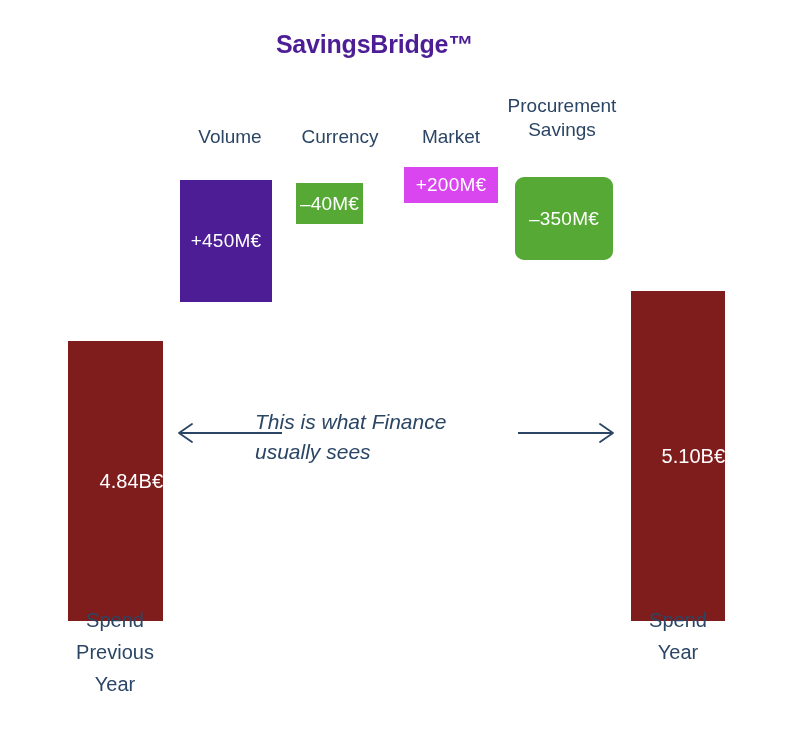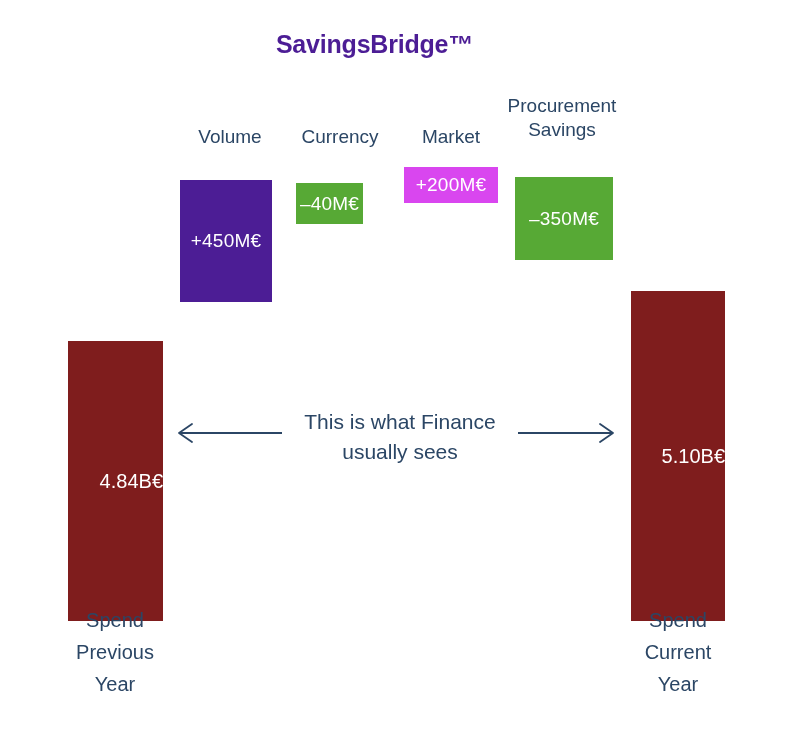--- a/index.html
+++ b/index.html
@@ -80,21 +80,22 @@
     position: absolute;
     text-align: center;
     font-size: 20px;
     color: #2b4665;
     line-height: 1.6;
   }
 
   
   .annotation-text {
     position: absolute;
-    text-align: center;
+    text-align: left;
+    font-style: italic;
     font-size: 21px;
     color: #2b4665;
     line-height: 1.45;
   }
   .arrow-svg {
     position: absolute;
     overflow: visible;
   }
 </style>
 </head>
@@ -124,21 +125,21 @@
   </div>
 
   <div class="delta-bar" style="left:296px; top:183px; width:67px; height:41px; background:#57a935;">
     <span class="bar-value">–40M€</span>
   </div>
 
   <div class="delta-bar" style="left:404px; top:167px; width:94px; height:36px; background:#d946ef;">
     <span class="bar-value">+200M€</span>
   </div>
 
-  <div class="delta-bar" style="left:515px; top:177px; width:98px; height:83px; background:#57a935;">
+  <div class="delta-bar" style="left:515px; top:177px; width:98px; height:83px; background:#57a935;border-radius:9px;">
     <span class="bar-value">–350M€</span>
   </div>
 
   <div class="total-bar" style="left:631px; top:255px; width:94px; height:330px;">
     <span class="bar-value">5.10B€</span>
   </div>
 
   <svg class="arrow-svg" style="left:172px; top:420px;" width="112" height="26">
     <line x1="8" y1="13" x2="110" y2="13" stroke="#2b4665" stroke-width="1.8"></line>
     <polyline points="20,4 7,13 20,22" fill="none" stroke="#2b4665" stroke-width="1.8" stroke-linecap="round" stroke-linejoin="round"></polyline>
@@ -155,17 +156,16 @@
   </div>
 
   <div class="axis-caption" style="left:45px; top:604px; width:140px;">
     <div>Spend</div>
     <div>Previous</div>
     <div>Year</div>
   </div>
 
   <div class="axis-caption" style="left:608px; top:604px; width:140px;">
     <div>Spend</div>
-    <div>Current</div>
     <div>Year</div>
   </div>
 
 </div>
 
 </body></html>

